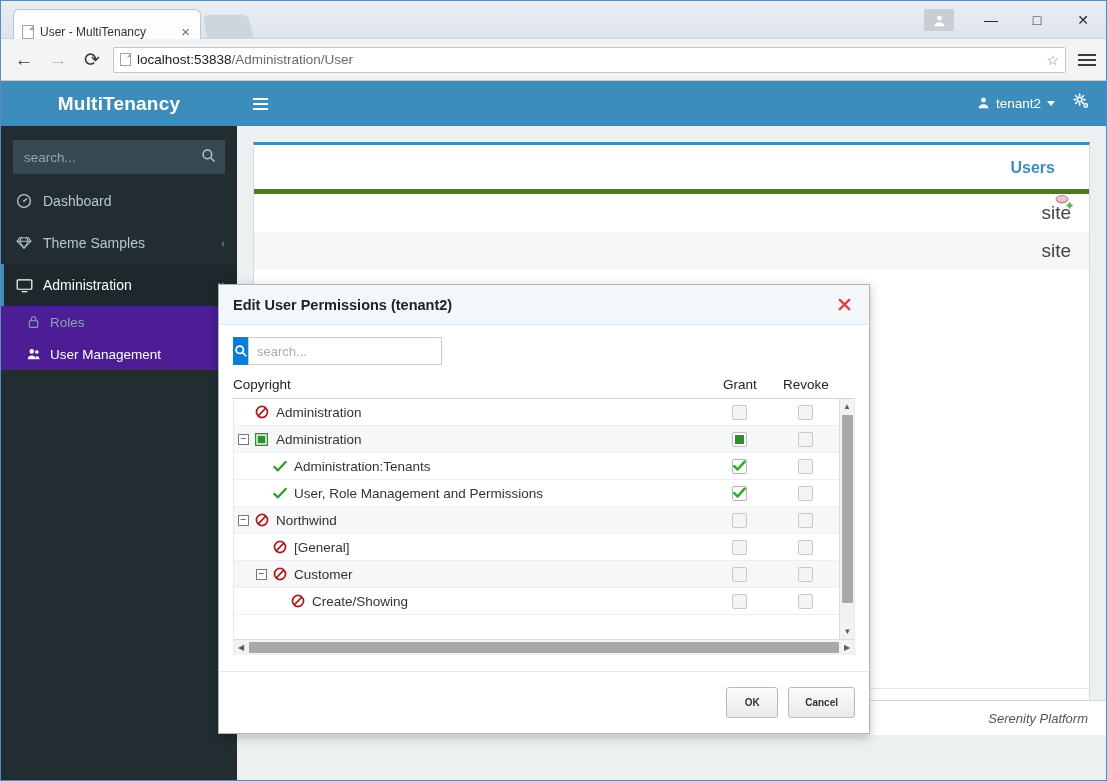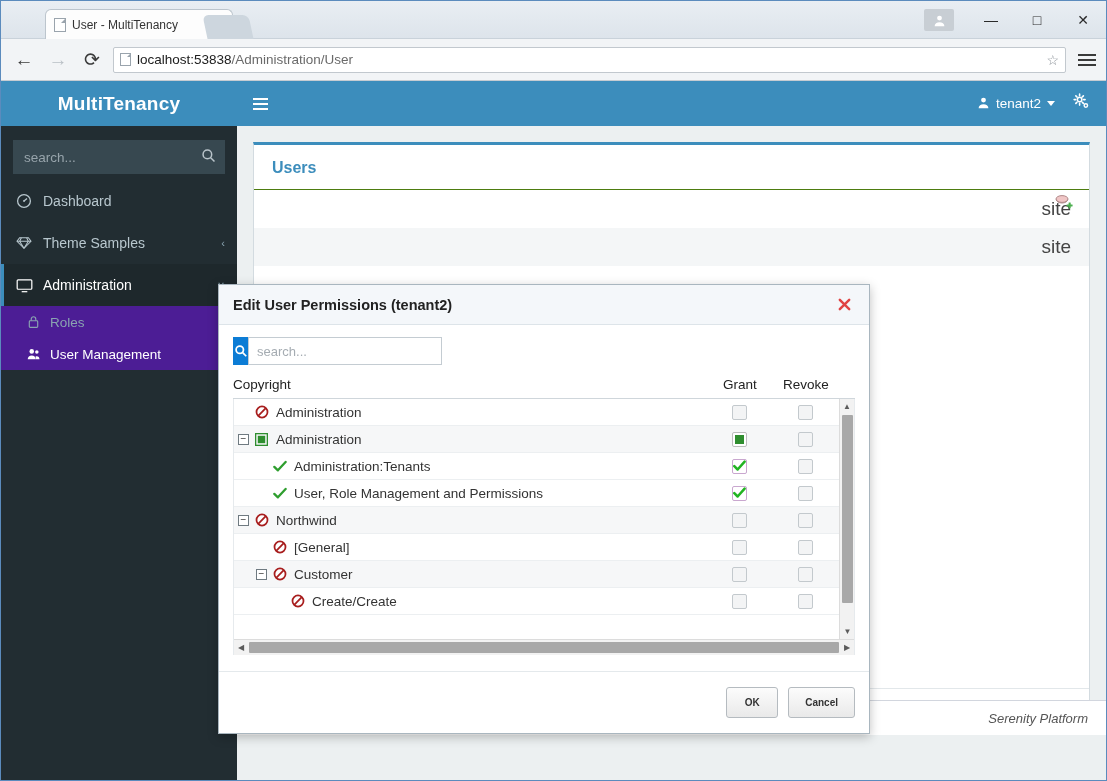--- a/index.html
+++ b/index.html
@@ -19,23 +19,22 @@
     position: relative; height: 38px;
     background: linear-gradient(#e9eef3, #dde4eb);
     border-bottom: 1px solid #c9d2da;
   }
   .tab {
     position: absolute; left: 12px; top: 8px;
     width: 188px; height: 30px;
     background: #fdfdfd;
     border: 1px solid #bcc5cd; border-bottom: none;
     border-radius: 6px 6px 0 0;
-    display: flex; align-items: center; gap: 6px;
+    display: flex; align-items: flex-end; gap: 6px;
     padding: 0 8px;
-    margin-left: 32px;
   }
   .tab-fav {
     width: 12px; height: 14px; flex: 0 0 12px;
     border: 1px solid #9aa4ad; background: #fff;
     position: relative;
   }
   .tab-fav::after {
     content: ""; position: absolute; right: -1px; top: -1px;
     border-width: 0 0 5px 5px; border-style: solid;
     border-color: transparent transparent #9aa4ad transparent;
@@ -194,22 +193,23 @@
   .content {
     position: absolute; left: 236px; top: 45px;
     width: 869px; height: 654px; padding: 16px 16px 0 16px;
   }
   .panel {
     background: #fff; border: 1px solid #d3dbe0;
     border-top: 3px solid #3c8dbc; height: 592px;
     position: relative;
   }
   .panel-head {
-    padding: 14px 6px 12px 18px;
-    border-bottom: 1px solid #4d7c0f;
+    padding: 14px 34px 12px 18px;
+    border-bottom: 5px solid #4d7c0f;
+    text-align: right;
   }
   .panel-title { color: #3c8dbc; font-size: 16px; font-weight: bold; }
   .grid-tools {
     position: absolute; right: 16px; top: 48px;
     display: flex; gap: 8px;
   }
   .grid-head {
     display: flex; border-bottom: 1px solid #d8dfe3;
     padding: 8px 18px; font-size: 13.5px; color: #333;
   }
@@ -740,21 +740,21 @@
               </div>
               <div class="trow">
                 <div class="tcell-name" style="padding-left: 40px;">
                   <span class="expander-sp"></span>
                   <span class="stat">
                     <svg width="14" height="14" viewBox="0 0 16 16">
                       <circle cx="8" cy="8" r="6.3" fill="#ffffff" stroke="#a81e1e" stroke-width="2"></circle>
                       <line x1="3.7" y1="12.3" x2="12.3" y2="3.7" stroke="#a81e1e" stroke-width="2"></line>
                     </svg>
                   </span>
-                  <span>Create/Create</span>
+                  <span>Create/Showing</span>
                 </div>
                 <div class="tcell-box">
                   <span class="cbox"></span>
                 </div>
                 <div class="tcell-box">
                   <span class="cbox"></span>
                 </div>
                 <div style="width: 16px;"></div>
               </div>
             </div>

